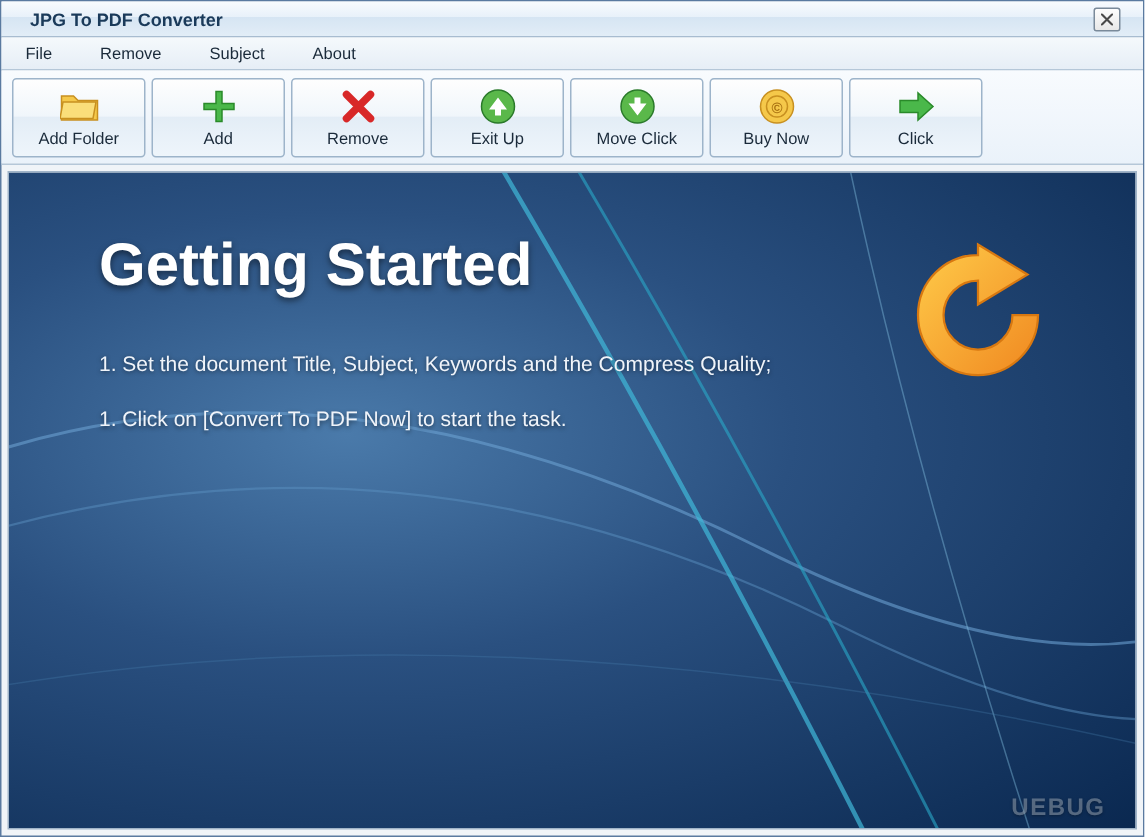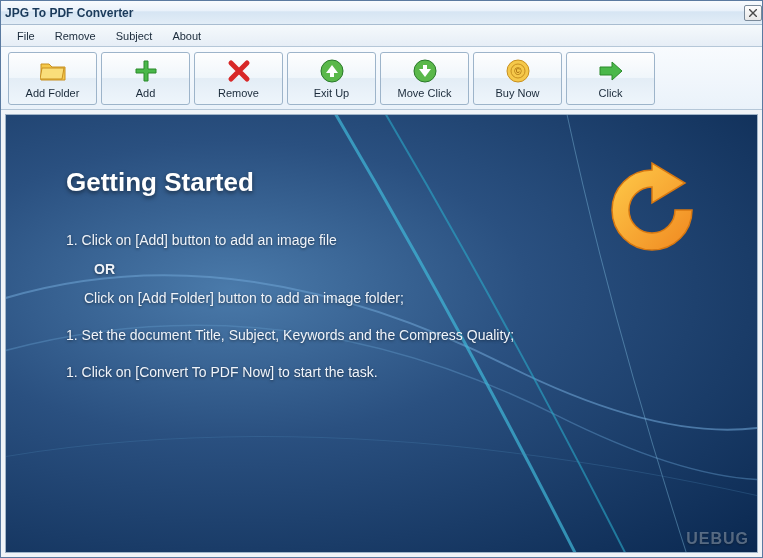--- a/index.html
+++ b/index.html
@@ -1,45 +1,45 @@
 <!DOCTYPE html>
 <html><head>
 <meta charset="utf-8">
 <style>
 * { margin: 0; padding: 0; box-sizing: border-box; }
 body { font-family: Tahoma, Arial, sans-serif; font-size: 11px; background: #fff; width: 763px; height: 558px; overflow: hidden; }
 
 .window { width: 763px; height: 558px; border: 1px solid #5a7aa0; background: #f0f4f8; display: flex; flex-direction: column; }
 
-.titlebar { height: 24px; background: linear-gradient(to bottom, #f8fbfe 0%, #e8f1fa 45%, #d6e5f3 46%, #e2edf7 100%); border-bottom: 1px solid #a8bcd0; display: flex; align-items: center; padding: 0 0; }
+.titlebar { height: 24px; background: linear-gradient(to bottom, #f8fbfe 0%, #e8f1fa 45%, #d6e5f3 46%, #e2edf7 100%); border-bottom: 1px solid #a8bcd0; display: flex; align-items: center; padding: 0 15px; }
 .titlebar-title { color: #1a3a5a; font-weight: bold; font-size: 12px; margin-left: 4px; flex: 1; }
 .close-btn { width: 18px; height: 16px; border: 1px solid #7a8a9a; background: linear-gradient(to bottom, #fdfdfd, #e8e8e8); display: flex; align-items: center; justify-content: center; cursor: pointer; border-radius: 2px; }
 .close-btn svg { width: 8px; height: 8px; }
 
-.menubar { height: 22px; background: linear-gradient(to bottom, #f5f9fc, #e6eef6); border-bottom: 1px solid #b5c7d8; display: flex; align-items: center; padding: 0 6px; }
+.menubar { height: 22px; background: linear-gradient(to bottom, #f5f9fc, #e6eef6); border-bottom: 1px solid #b5c7d8; display: flex; align-items: center; padding: 0 6px; gap: 12px; }
 .menu-item { padding: 2px 10px; color: #1a2a3a; cursor: pointer; font-size: 11px; }
 
 .toolbar { height: 63px; background: linear-gradient(to bottom, #f8fbfe 0%, #eaf2fa 100%); border-bottom: 1px solid #b5c7d8; display: flex; align-items: center; padding: 5px 7px; gap: 4px; }
 .tool-btn { width: 89px; height: 53px; background: linear-gradient(to bottom, #fefefe 0%, #f0f6fb 48%, #e3edf6 49%, #eef5fb 100%); border: 1px solid #9db4ca; border-radius: 3px; display: flex; flex-direction: column; align-items: center; justify-content: center; cursor: pointer; gap: 2px; }
 .tool-btn .icon-wrap { width: 28px; height: 28px; display: flex; align-items: center; justify-content: center; }
 .tool-btn .label { color: #1a2a3a; font-size: 11px; }
 
 .content { flex: 1; margin: 4px; border: 1px solid #a0b4c8; background: radial-gradient(ellipse at 30% 40%, #4a7aaa 0%, #2a5080 40%, #0a2850 100%); position: relative; overflow: hidden; }
 
 .swoosh { position: absolute; inset: 0; pointer-events: none; }
 
 .content-text { position: relative; padding: 40px 60px; color: #f0f4fa; }
-.heading { font-size: 26px; font-weight: bold; color: #fff; text-shadow: 0 2px 4px rgba(0,0,0,0.5); margin-bottom: 32px; margin-top: 12px; }
+.heading { font-size: 40px; font-weight: bold; color: #fff; text-shadow: 0 2px 4px rgba(0,0,0,0.5); margin-bottom: 32px; }
 .step { font-size: 14px; margin-bottom: 16px; text-shadow: 0 1px 3px rgba(0,0,0,0.5); line-height: 1.5; }
 .step .or { display: block; margin: 8px 0 8px 28px; font-weight: bold; }
 .step .sub { display: block; margin-left: 18px; }
 
 .refresh-icon { position: absolute; top: 40px; right: 50px; width: 110px; height: 110px; }
 
-.watermark { position: absolute; bottom: 4px; right: 8px; color: rgba(200,210,220,0.4); font-size: 16px; font-weight: bold; letter-spacing: 1px; text-shadow: 0 1px 2px rgba(0,0,0,0.3); }
+.watermark { position: absolute; bottom: 4px; right: 20px; color: rgba(200,210,220,0.4); font-size: 16px; font-weight: bold; letter-spacing: 1px; text-shadow: 0 1px 2px rgba(0,0,0,0.3); }
 </style>
 </head>
 <body>
 
 <div class="window">
 
   <div class="titlebar">
     <span class="titlebar-title">JPG To PDF Converter</span>
     <div class="close-btn">
       <svg viewBox="0 0 8 8">
@@ -145,25 +145,20 @@
             <stop offset="0%" stop-color="#ffcc4a"></stop>
             <stop offset="100%" stop-color="#f08820"></stop>
           </linearGradient>
         </defs>
         <path d="M55 15 A40 40 0 1 0 95 55 L78 55 A23 23 0 1 1 55 32 L55 48 L88 28 L55 8 Z" fill="url(#og)" stroke="#d87810" stroke-width="1.5"></path>
       </svg>
     </div>
 
     <div class="content-text">
       <div class="heading">Getting Started</div>
-      <div class="step">
-        <span>1. Click on [Add] button to add an image file</span>
-        <span class="or">OR</span>
-        <span class="sub">Click on [Add Folder] button to add an image folder;</span>
-      </div>
       <div class="step">1. Set the document Title, Subject, Keywords and the Compress Quality;</div>
       <div class="step">1. Click on [Convert To PDF Now] to start the task.</div>
     </div>
 
     <div class="watermark">UEBUG</div>
   </div>
 
 </div>
 
 </body></html>

